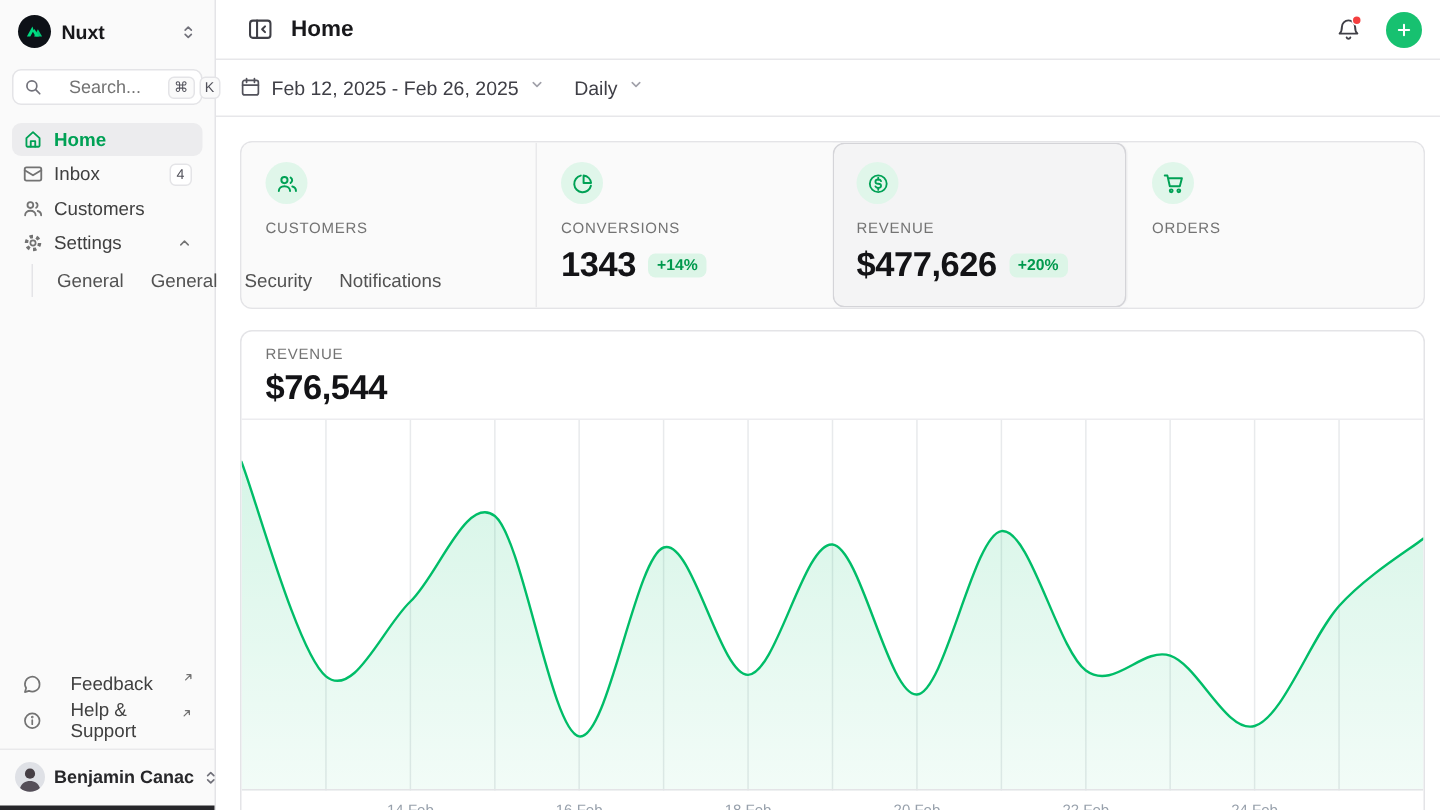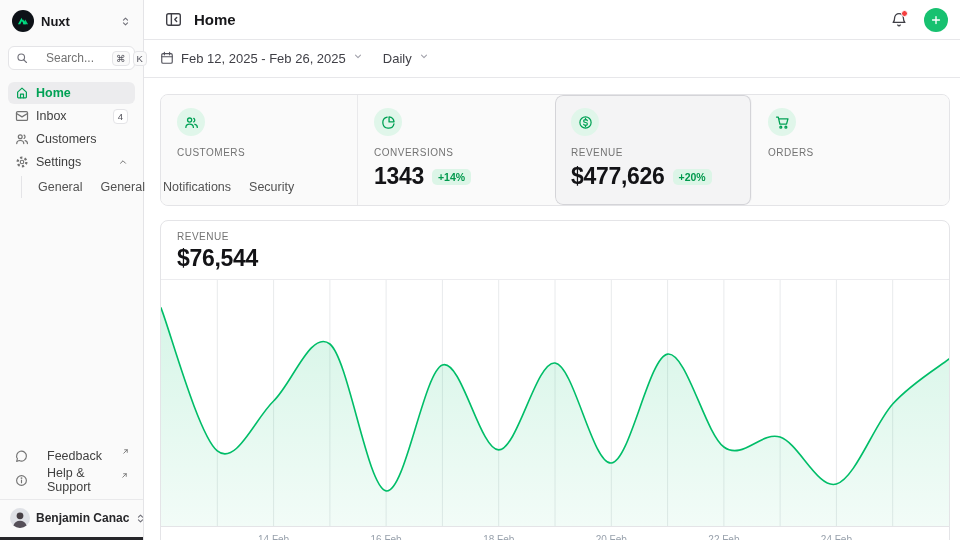--- a/index.html
+++ b/index.html
@@ -158,22 +158,22 @@
         <span class="nav-label">Settings</span>
         <span class="muted-ic">
           <svg width="10" height="10" viewBox="0 0 16 16" fill="none" stroke="currentColor" stroke-width="1.6" stroke-linecap="round" stroke-linejoin="round">
               <path d="M4 10l4-4 4 4"></path>
             </svg>
         </span>
       </a>
       <div class="subnav">
         <div class="sub-item">General</div>
         <div class="sub-item">General</div>
+        <div class="sub-item">Security</div>
         <div class="sub-item">Notifications</div>
-        <div class="sub-item">Security</div>
       </div>
     </nav>
 
     <div class="sb-spacer"></div>
 
     <div class="sb-foot">
       <a class="foot-item">
         <svg width="13" height="13" viewBox="0 0 16 16" fill="none" stroke="currentColor" stroke-width="1.4" stroke-linecap="round" stroke-linejoin="round">
             <path d="M14 7.7a6 6 0 0 1-8.7 5.3L2 14l1-3.3A6 6 0 1 1 14 7.7z"></path>
           </svg>

